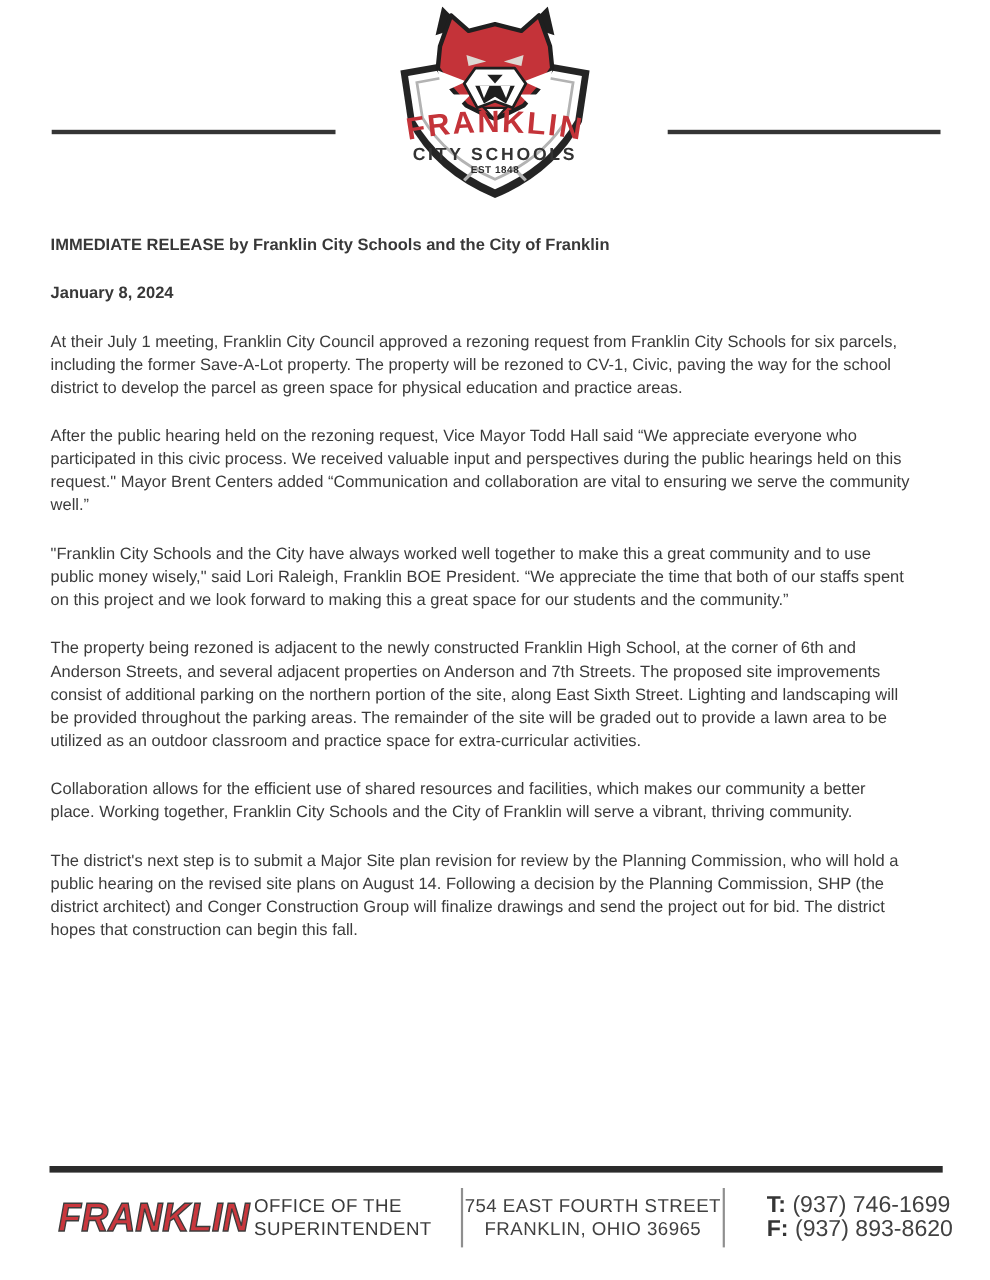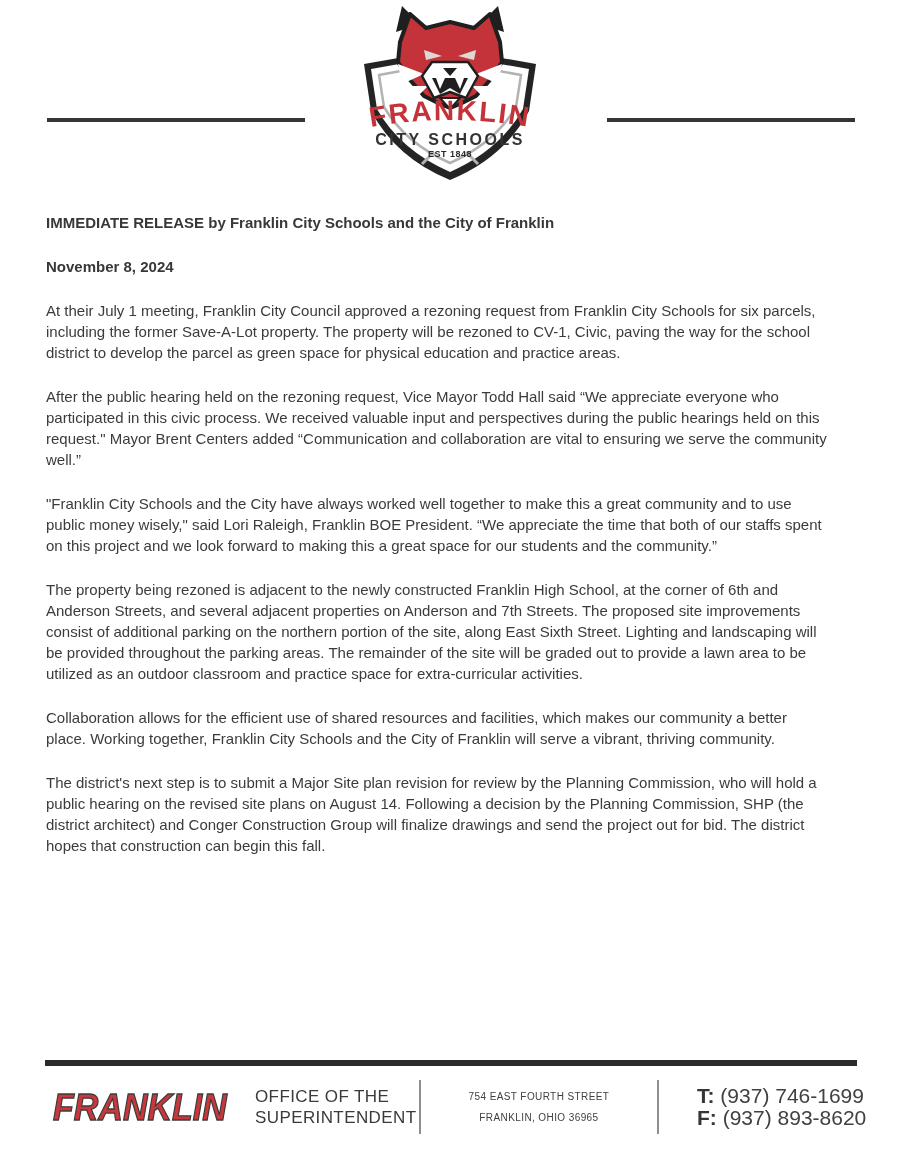--- a/index.html
+++ b/index.html
@@ -20,24 +20,24 @@
   
   .footer-bar{position:absolute;left:45px;top:1060px;width:812px;height:6px;background:#2b2b2b;}
   .footer{position:absolute;left:45px;top:1078px;width:812px;height:58px;display:flex;align-items:center;}
   .f-left{width:397px;display:flex;align-items:center;}
   .wordmark{
     display:inline-block;margin-left:8px;width:178px;
     font-size:34px;font-weight:700;font-style:italic;letter-spacing:0px;
     color:#c9373d;-webkit-text-stroke:1.2px #3c3c3c;transform:scaleY(1.08);
     white-space:nowrap;
   }
-  .office{margin-left:24px;color:#3a3a3a;font-size:17px;line-height:21px;letter-spacing:0.4px;}
+  .office{margin-left:0;color:#3a3a3a;font-size:17px;line-height:21px;letter-spacing:0.4px;}
   .office .b{font-weight:normal;}
   .vdiv{width:2px;height:54px;background:#8f8f8f;}
-  .f-mid{width:251px;text-align:center;color:#414141;font-size:10px;line-height:21px;letter-spacing:0.4px;}
+  .f-mid{width:251px;text-align:center;color:#414141;font-size:17px;line-height:21px;letter-spacing:0.4px;}
   .f-right{width:160px;padding-left:38px;color:#414141;font-size:21px;line-height:22px;white-space:nowrap;}
   .f-right .lbl{font-weight:bold;color:#353535;}
 </style>
 </head>
 <body>
 
 <div class="page">
 
   <div class="rule rule-left"></div>
   <div class="rule rule-right"></div>
@@ -75,21 +75,21 @@
 
     <text font-size="28" font-weight="bold" fill="#c43339" letter-spacing="2">
       <textPath href="#franklin-arc" startOffset="50%" text-anchor="middle">FRANKLIN</textPath>
     </text>
     <text x="98" y="139" text-anchor="middle" font-size="16" font-weight="bold" fill="#333333" letter-spacing="2.5">CITY SCHOOLS</text>
     <text x="98" y="151" text-anchor="middle" font-size="9" font-weight="bold" fill="#2b2b2b" letter-spacing="0.5">EST 1848</text>
   </svg>
 
   <main class="content">
     <p class="bold">IMMEDIATE RELEASE by Franklin City Schools and the City of Franklin</p>
-    <p class="bold">November 8, 2024</p>
+    <p class="bold">January 8, 2024</p>
     <p>At their July 1 meeting, Franklin City Council approved a rezoning request from Franklin City Schools for six parcels, including the former Save-A-Lot property. The property will be rezoned to CV-1, Civic, paving the way for the school district to develop the parcel as green space for physical education and practice areas.</p>
     <p>After the public hearing held on the rezoning request, Vice Mayor Todd Hall said “We appreciate everyone who participated in this civic process. We received valuable input and perspectives during the public hearings held on this request." Mayor Brent Centers added “Communication and collaboration are vital to ensuring we serve the community well.”</p>
     <p>"Franklin City Schools and the City have always worked well together to make this a great community and to use public money wisely," said Lori Raleigh, Franklin BOE President. “We appreciate the time that both of our staffs spent on this project and we look forward to making this a great space for our students and the community.”</p>
     <p>The property being rezoned is adjacent to the newly constructed Franklin High School, at the corner of 6th and Anderson Streets, and several adjacent properties on Anderson and 7th Streets. The proposed site improvements consist of additional parking on the northern portion of the site, along East Sixth Street. Lighting and landscaping will be provided throughout the parking areas. The remainder of the site will be graded out to provide a lawn area to be utilized as an outdoor classroom and practice space for extra-curricular activities.</p>
     <p>Collaboration allows for the efficient use of shared resources and facilities, which makes our community a better place. Working together, Franklin City Schools and the City of Franklin will serve a vibrant, thriving community.</p>
     <p>The district's next step is to submit a Major Site plan revision for review by the Planning Commission, who will hold a public hearing on the revised site plans on August 14. Following a decision by the Planning Commission, SHP (the district architect) and Conger Construction Group will finalize drawings and send the project out for bid. The district hopes that construction can begin this fall.</p>
   </main>
 
   <div class="footer-bar"></div>
   <footer class="footer">

